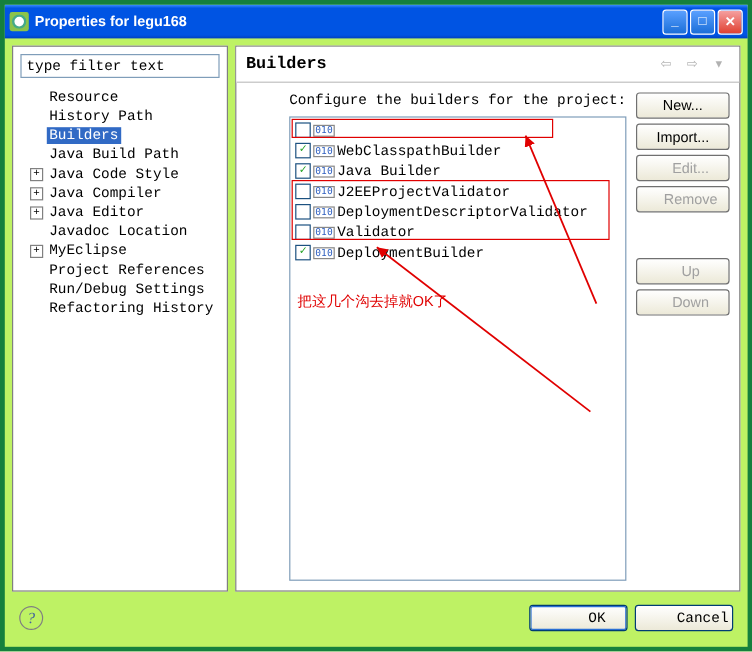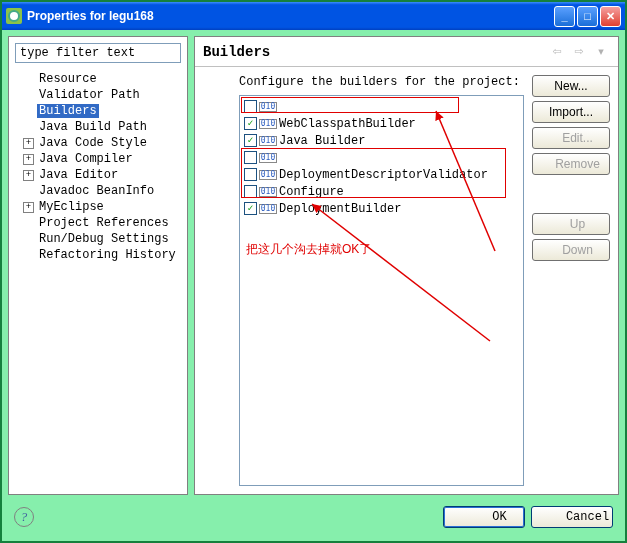--- a/index.html
+++ b/index.html
@@ -1,17 +1,17 @@
 <!DOCTYPE html>
 <html><head>
 <meta charset="utf-8">
 <style>
 * { box-sizing: border-box; margin: 0; padding: 0; }
 body { font-family: Tahoma, sans-serif; font-size: 11px; background: #ece9d8; width: 627px; height: 543px; overflow: hidden; }
-.window { width: 627px; height: 543px; border: 2px solid #15803d; background: #86efac; display: flex; flex-direction: column; }
+.window { width: 627px; height: 543px; border: 4px solid #15803d; background: #bef264; display: flex; flex-direction: column; }
 .titlebar { height: 28px; background: linear-gradient(to bottom, #3b8efd 0%, #0054e3 10%, #0054e3 90%, #0040c0 100%); display: flex; align-items: center; padding: 0 4px; color: #fff; }
 .titlebar-icon { width: 16px; height: 16px; background: #8bc34a; border-radius: 2px; margin-right: 5px; display: flex; align-items: center; justify-content: center; }
 .titlebar-icon svg { width: 12px; height: 12px; }
 .titlebar-text { flex: 1; font-weight: bold; font-size: 12px; }
 .titlebar-btns { display: flex; gap: 2px; }
 .tbtn { width: 21px; height: 21px; border: 1px solid #fff; border-radius: 3px; display: flex; align-items: center; justify-content: center; color: #fff; font-weight: bold; font-size: 11px; cursor: pointer; }
 .tbtn-min, .tbtn-max { background: linear-gradient(#5aa0ff,#1a6ed8); }
 .tbtn-close { background: linear-gradient(#f5a0a0,#e04030); }
 .client { flex: 1; display: flex; flex-direction: column; padding: 6px; gap: 4px; }
 .upper { flex: 1; display: flex; gap: 6px; min-height: 0; }
@@ -76,21 +76,21 @@
         <div class="filter-box">
           <input class="filter-input" value="type filter text" style="">
         </div>
         <div class="tree" id="tree">
             <div class="tree-item indent1">
               <span class="expander-spacer"></span>
               <span class="tree-label">Resource</span>
             </div>
             <div class="tree-item indent1">
               <span class="expander-spacer"></span>
-              <span class="tree-label">Validator Path</span>
+              <span class="tree-label">History Path</span>
             </div>
             <div class="tree-item indent1">
               <span class="expander-spacer"></span>
               <span class="tree-label sel">Builders</span>
             </div>
             <div class="tree-item indent1">
               <span class="expander-spacer"></span>
               <span class="tree-label">Java Build Path</span>
             </div>
             <div class="tree-item indent1">
@@ -100,21 +100,21 @@
             <div class="tree-item indent1">
               <span class="expander">+</span>
               <span class="tree-label">Java Compiler</span>
             </div>
             <div class="tree-item indent1">
               <span class="expander">+</span>
               <span class="tree-label">Java Editor</span>
             </div>
             <div class="tree-item indent1">
               <span class="expander-spacer"></span>
-              <span class="tree-label">Javadoc BeanInfo</span>
+              <span class="tree-label">Javadoc Location</span>
             </div>
             <div class="tree-item indent1">
               <span class="expander">+</span>
               <span class="tree-label">MyEclipse</span>
             </div>
             <div class="tree-item indent1">
               <span class="expander-spacer"></span>
               <span class="tree-label">Project References</span>
             </div>
             <div class="tree-item indent1">
@@ -169,34 +169,35 @@
                   <span class="bicon">
                     <span class="bicon-010">010</span>
                   </span>
                   <span class="builder-label">Java Builder</span>
                 </div>
                 <div class="builder-row">
                   <span class="chk"></span>
                   <span class="bicon">
                     <span class="bicon-010">010</span>
                   </span>
+                  <span class="builder-label">J2EEProjectValidator</span>
                 </div>
                 <div class="builder-row">
                   <span class="chk"></span>
                   <span class="bicon">
                     <span class="bicon-010">010</span>
                   </span>
                   <span class="builder-label">DeploymentDescriptorValidator</span>
                 </div>
                 <div class="builder-row">
                   <span class="chk"></span>
                   <span class="bicon">
                     <span class="bicon-010">010</span>
                   </span>
-                  <span class="builder-label">Configure</span>
+                  <span class="builder-label">Validator</span>
                 </div>
                 <div class="builder-row">
                   <span class="chk checked"></span>
                   <span class="bicon">
                     <span class="bicon-010">010</span>
                   </span>
                   <span class="builder-label">DeploymentBuilder</span>
                 </div>
               </div>
           </div>

